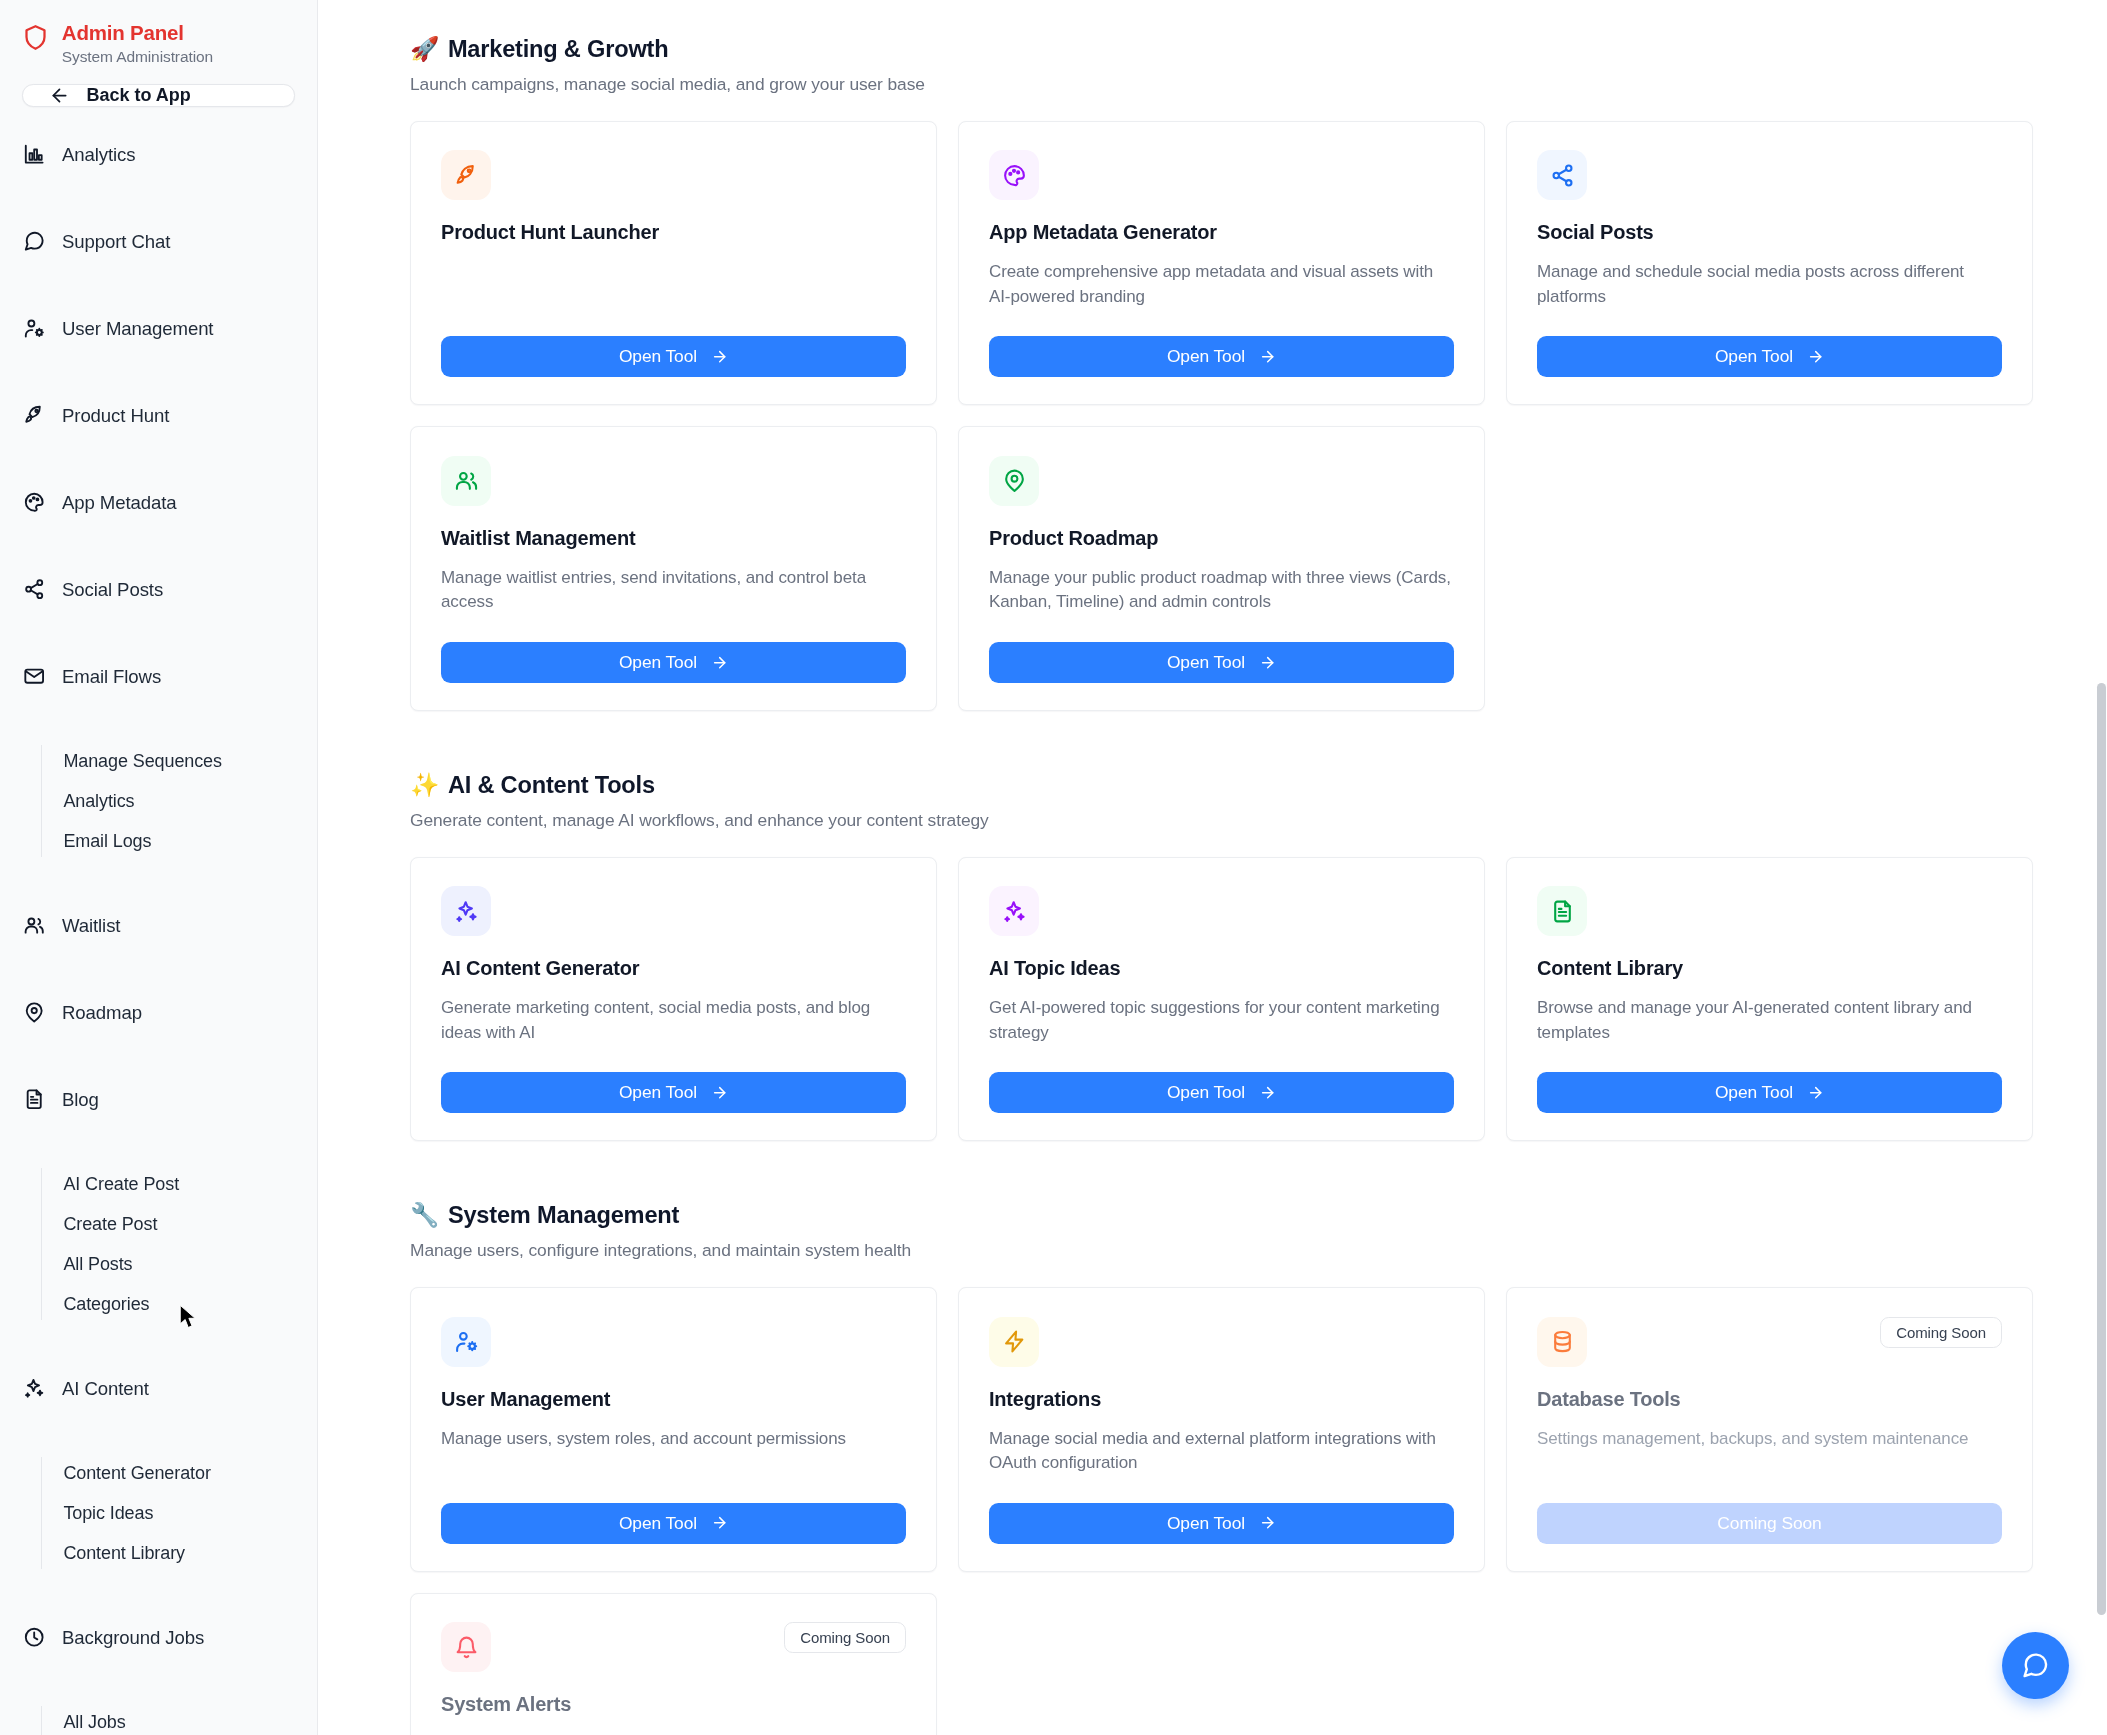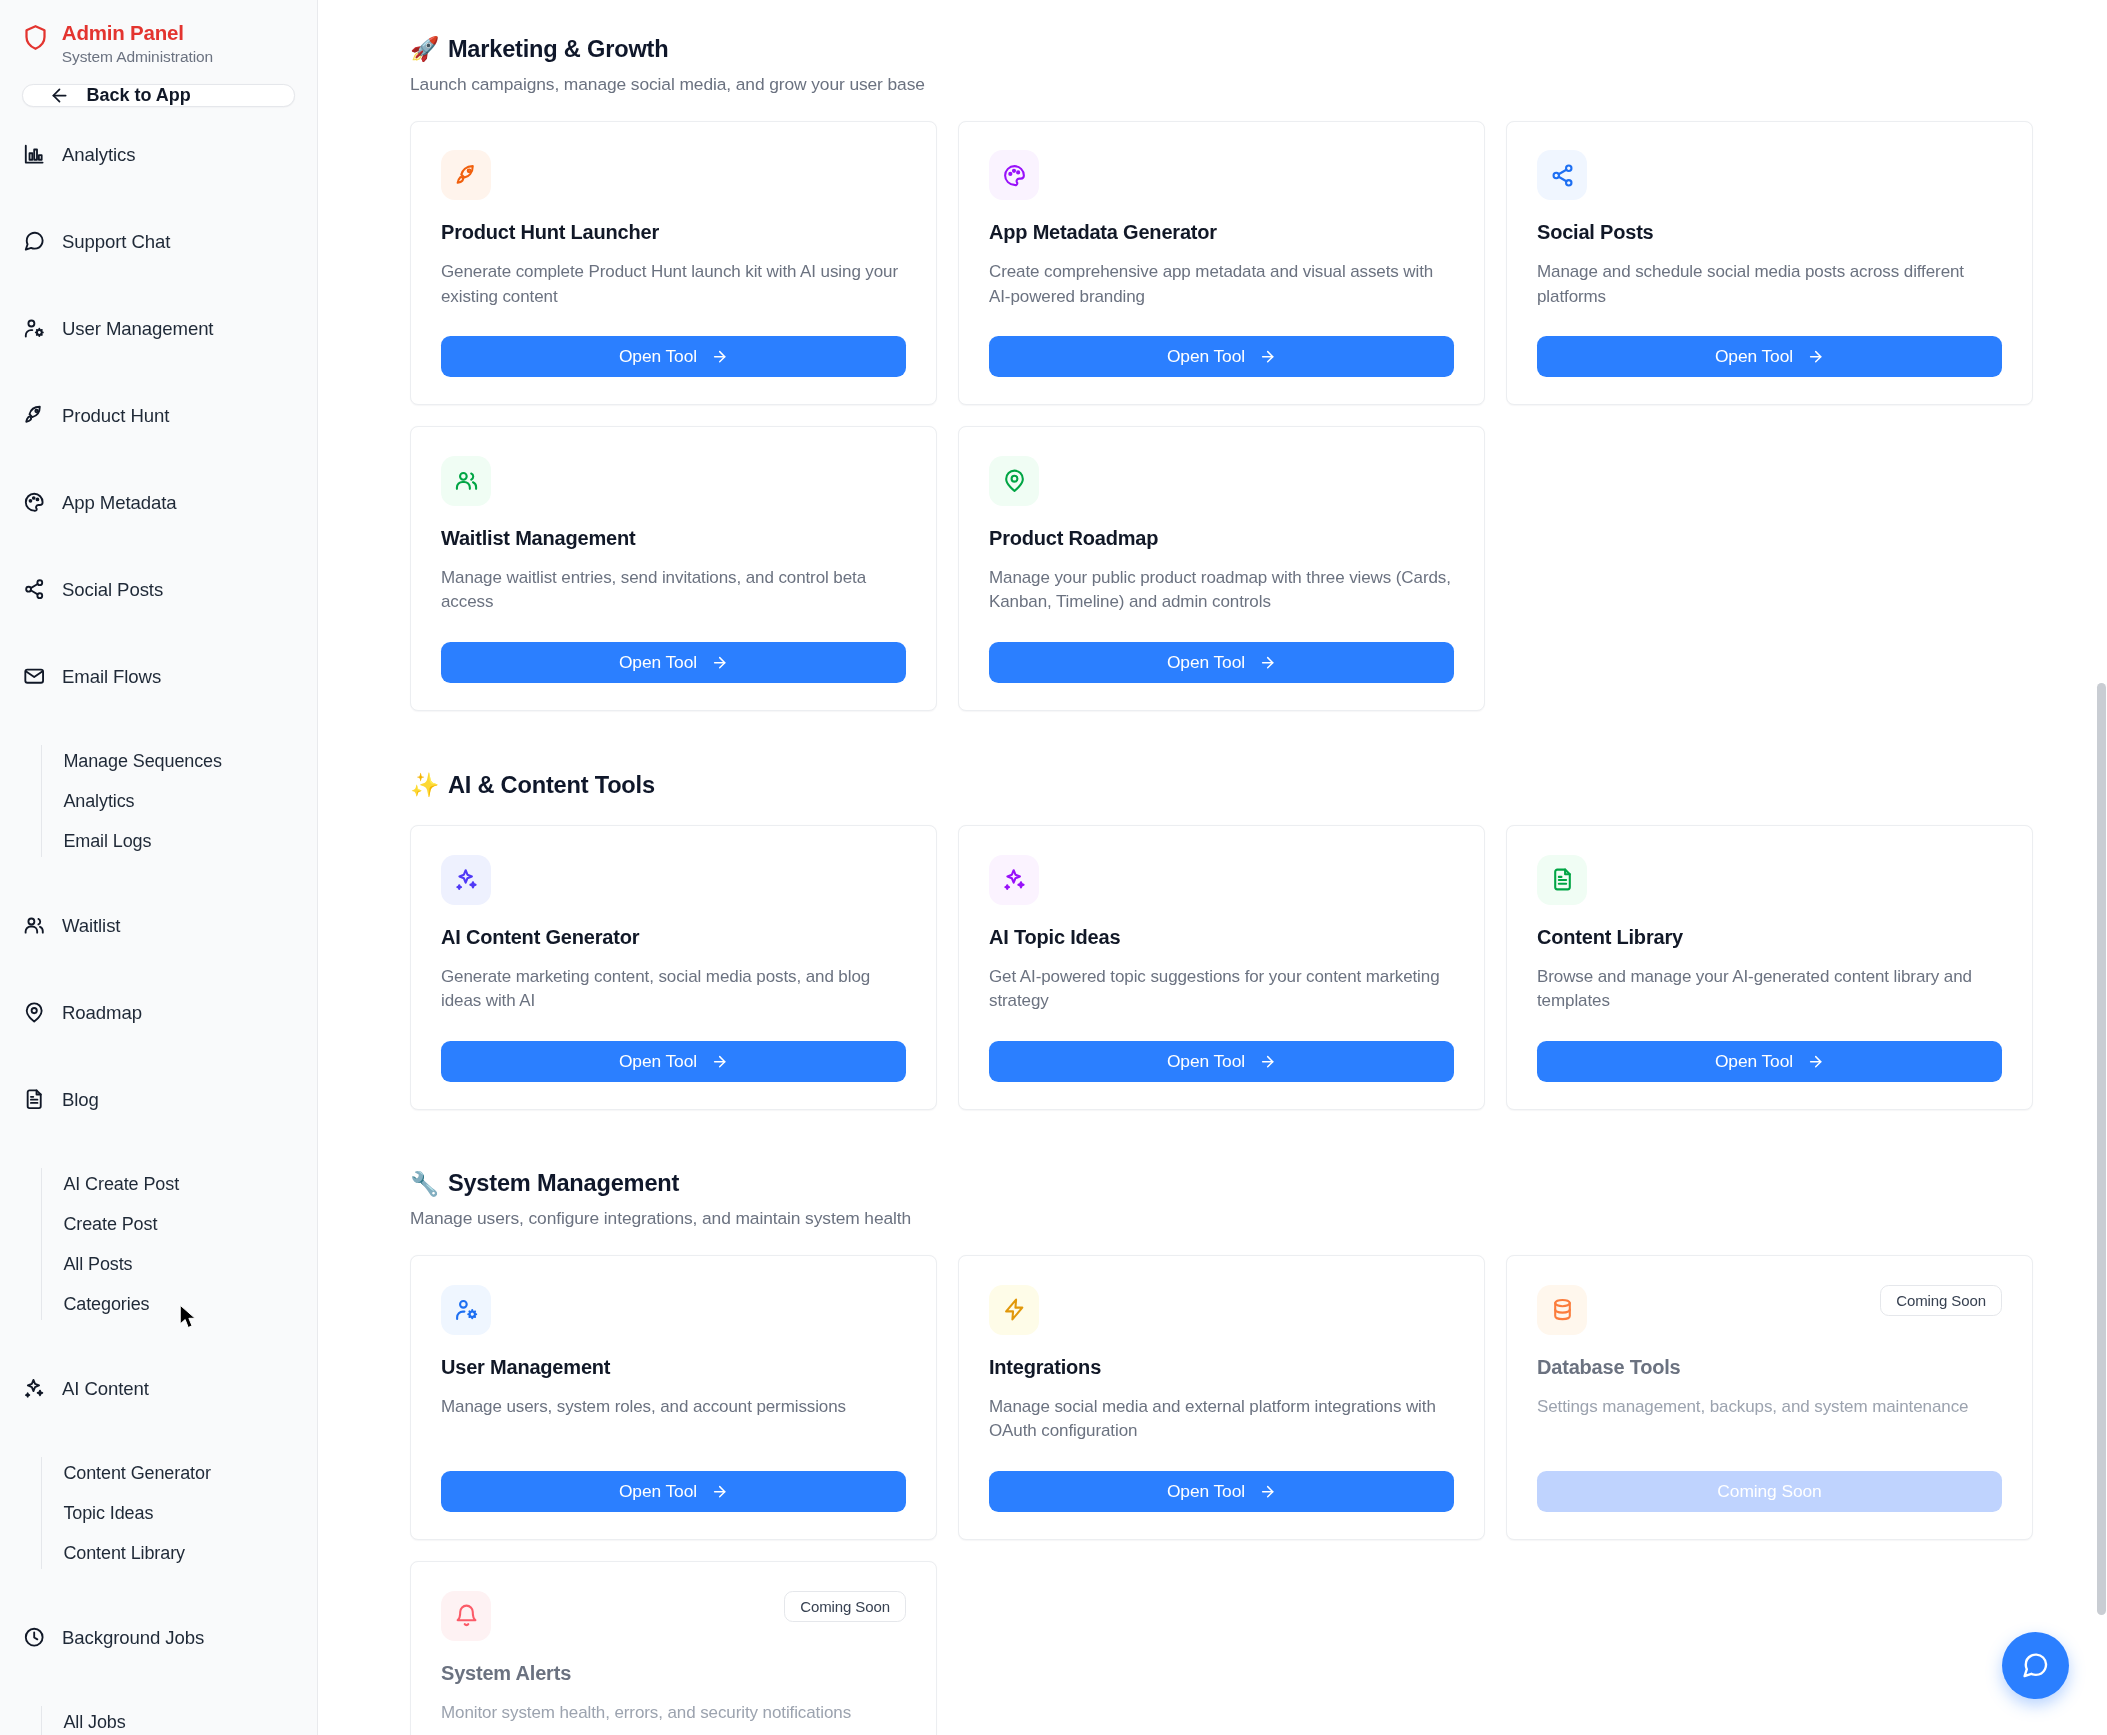--- a/index.html
+++ b/index.html
@@ -402,21 +402,20 @@
         <div class="card-grid">
           <div class="card">
             <span class="card-icon" style="background:#fff4ec">
               <svg viewBox="0 0 24 24" width="25" height="25" stroke="#f1600d" fill="none" stroke-width="2" stroke-linecap="round" stroke-linejoin="round">
                 <path d="M5.5 14.5c-1.5 1.3-2 4.5-2 4.5s3.2-.5 4.5-2c.8-.9.8-2.2 0-3s-2.1-.7-2.5.5z"></path>
                 <path d="M9 13l-2-2c1-4 4.5-8 11-8 0 6.5-4 10-8 11l-1-1z"></path>
                 <circle cx="14.5" cy="7.5" r="1.3"></circle>
               </svg>
             </span>
             <span class="card-title">Product Hunt Launcher</span>
-            <span class="card-desc">Generate complete Product Hunt launch kit with AI using your existing content</span>
             <span class="card-spacer"></span>
             <button class="open-btn">
               <span>Open Tool</span>
               <span style="display:flex;">
                 <svg viewBox="0 0 24 24" width="17.4" height="17.4" stroke="#ffffff" fill="none" stroke-width="2" stroke-linecap="round" stroke-linejoin="round">
                   <path d="M5 12h14"></path>
                   <path d="M12 5l7 7-7 7"></path>
                 </svg>
               </span>
             </button>
@@ -508,20 +507,21 @@
             </button>
           </div>
         </div>
       </section>
       <div class="gap-lg"></div>
       <section class="section">
         <div class="section-title">
           <span>✨</span>
           <span>AI &amp; Content Tools</span>
         </div>
+        <div class="section-sub">Generate content, manage AI workflows, and enhance your content strategy</div>
         <div class="card-grid">
           <div class="card">
             <span class="card-icon" style="background:#eef1fe">
               <svg viewBox="0 0 24 24" width="25" height="25" stroke="#4f39f6" fill="none" stroke-width="2" stroke-linecap="round" stroke-linejoin="round">
                 <path d="M11.2 3.1l1.7 4.3 4.3 1.7-4.3 1.7-1.7 4.3-1.7-4.3L5.2 9.1l4.3-1.7z"></path>
                 <path d="M18.2 14.6l.7 1.8 1.8.7-1.8.7-.7 1.8-.7-1.8-1.8-.7 1.8-.7z"></path>
                 <path d="M5 17.5l.5 1.3 1.3.5-1.3.5-.5 1.3-.5-1.3L3.2 19.3l1.3-.5z"></path>
               </svg>
             </span>
             <span class="card-title">AI Content Generator</span>

